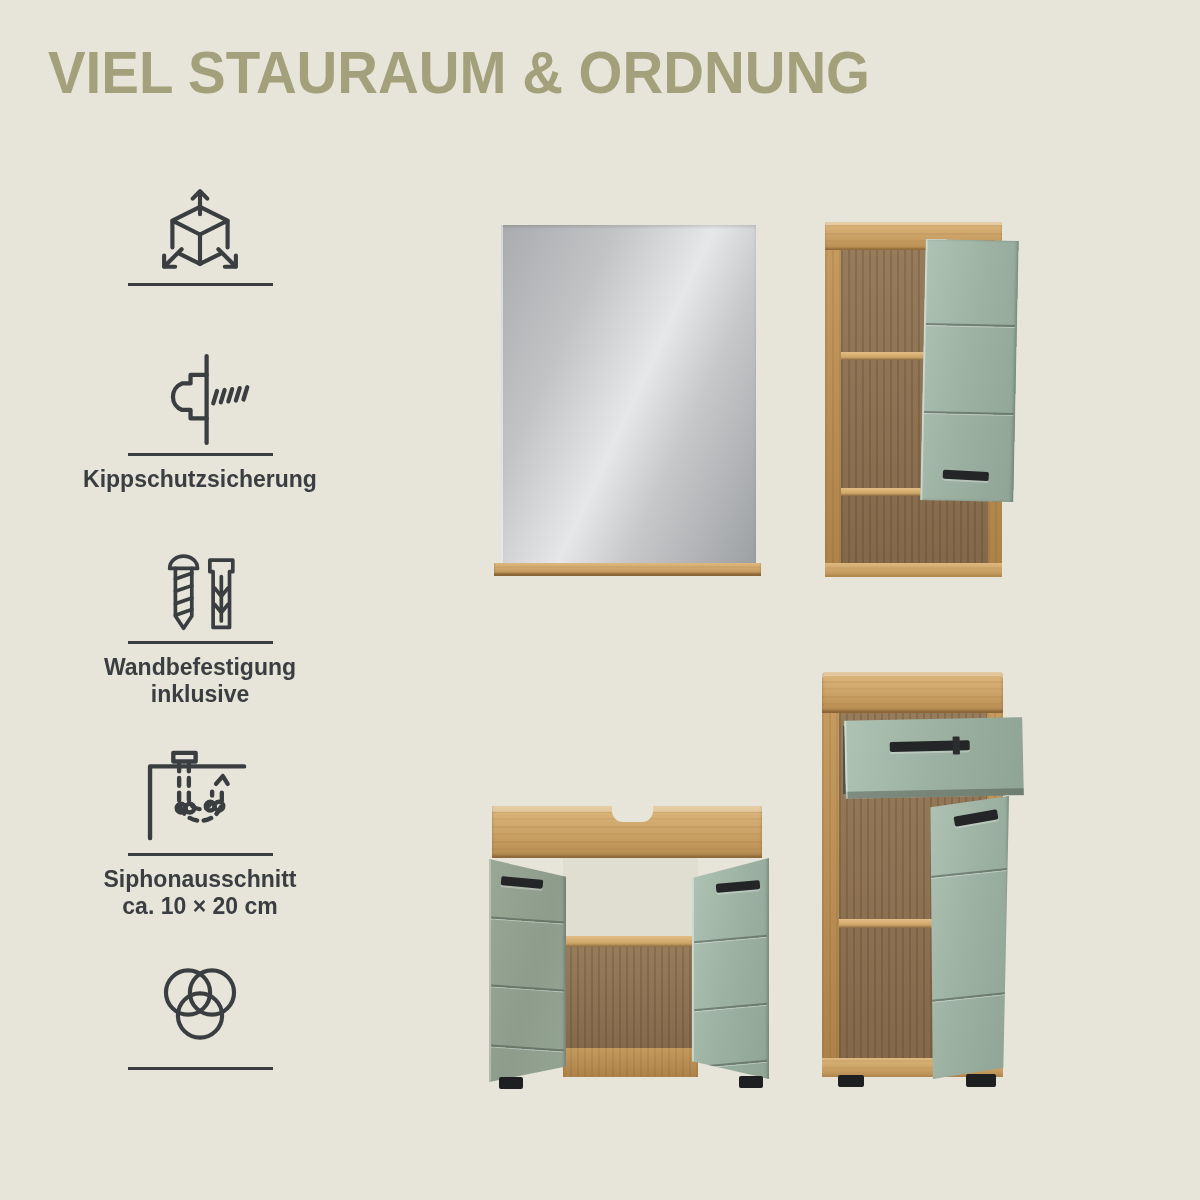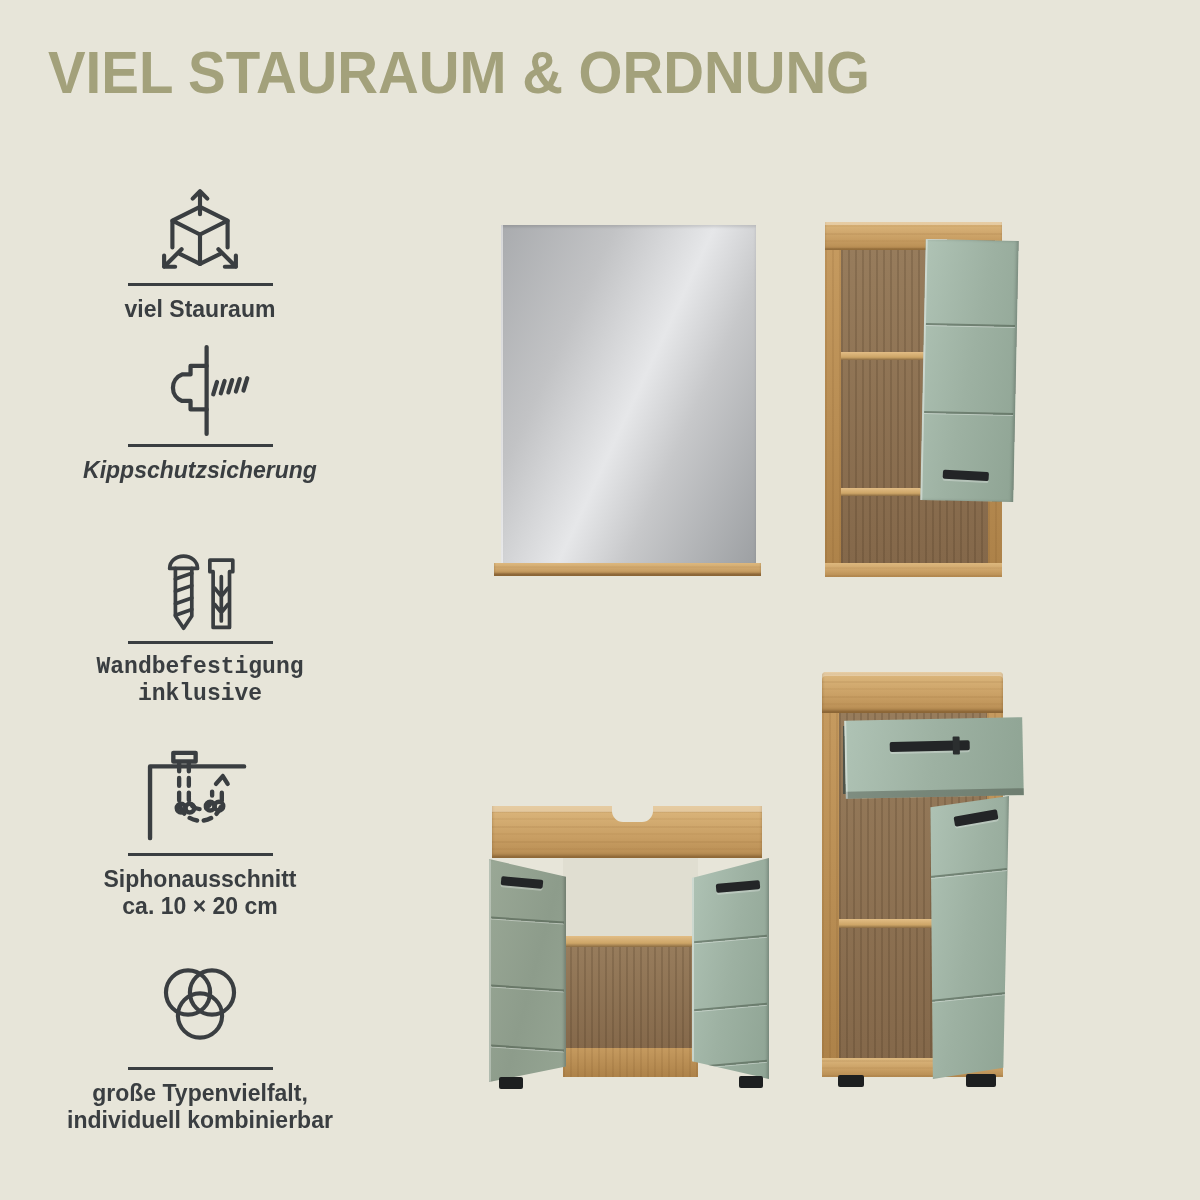--- a/index.html
+++ b/index.html
@@ -17,22 +17,22 @@
     color:#a3a17b;white-space:nowrap;
     transform:scaleX(.94);transform-origin:left top;
   }
 
   
   .feature{position:absolute;left:40px;width:320px;text-align:center;color:#3a3e41;}
   .feature .icon-box{display:flex;align-items:center;justify-content:center;}
   .feature .rule{width:145px;height:3px;background:#3a3e41;margin:0 auto;}
   .feature p{margin:10px 0 0 0;font-size:23px;font-weight:bold;line-height:1.18;white-space:pre-line;}
   .f1{top:175px;} .f1 .icon-box{height:108px;}
-  .f2{top:337px;font-style:italic;} .f2 .icon-box{height:107px;}
-  .f3{top:545px;font-family:Liberation Mono, monospace;} .f3 .icon-box{height:96px;}
+  .f2{top:346px;} .f2 .icon-box{height:107px;}
+  .f3{top:545px;} .f3 .icon-box{height:96px;}
   .f4{top:738px;} .f4 .icon-box{height:115px;}
   .f5{top:952px;} .f5 .icon-box{height:115px;}
   .ic{stroke:#3a3e41;fill:none;stroke-width:4.5;stroke-linecap:round;stroke-linejoin:round;}
   .wood-front-h{
     background:
       repeating-linear-gradient(0deg, rgba(125,84,36,.10) 0 2px, transparent 2px 8px, rgba(150,105,50,.09) 8px 10px, transparent 10px 15px),
       linear-gradient(180deg,#ddb87e 0%,#c89e63 60%,#b68b51 100%);
   }
   .wood-side{
     background:
@@ -126,21 +126,20 @@
         <svg width="92" height="92" viewBox="0 0 100 100">
           <path class="ic" d="M50,34 V10 M42,17 L50,9 L58,17"></path>
           <path class="ic" d="M50,26 L80,41 L50,56 L20,41 Z"></path>
           <path class="ic" d="M20,41 V70 M80,41 V70 M50,56 V88"></path>
           <path class="ic" d="M50,88 L28,77 M50,88 L72,77"></path>
           <path class="ic" d="M30,72 L11,91 M11,79 V91 H23"></path>
           <path class="ic" d="M70,72 L89,91 M89,79 V91 H77"></path>
         </svg>
       </div>
       <div class="rule"></div>
-      <p>viel Stauraum</p>
     </div>
 
     <div class="feature f2">
       <div class="icon-box">
         <svg width="104" height="95" viewBox="0 0 110 100">
           <path class="ic" d="M62,4 V96"></path>
           <path class="ic" d="M62,24 H45 V33 H36 A15,15 0 0 0 36,61 H45 V70 H62"></path>
           <path class="ic" d="M73,41 L69,54 M81,40 L77,53 M89,39 L85,52 M97,38 L93,51 M105,37 L101,50"></path>
         </svg>
       </div>
@@ -184,22 +183,20 @@
 
     <div class="feature f5">
       <div class="icon-box">
         <svg width="92" height="92" viewBox="0 0 100 100">
           <circle class="ic" cx="37" cy="31" r="24"></circle>
           <circle class="ic" cx="63" cy="31" r="24"></circle>
           <circle class="ic" cx="50" cy="56" r="24"></circle>
         </svg>
       </div>
       <div class="rule"></div>
-      <p>große Typenvielfalt,
-individuell kombinierbar</p>
     </div>
 
   </section>
 
   <section>
 
     <div>
       <div class="abs mirror-glass"></div>
       <div class="abs mirror-shelf wood-front-h"></div>
     </div>

